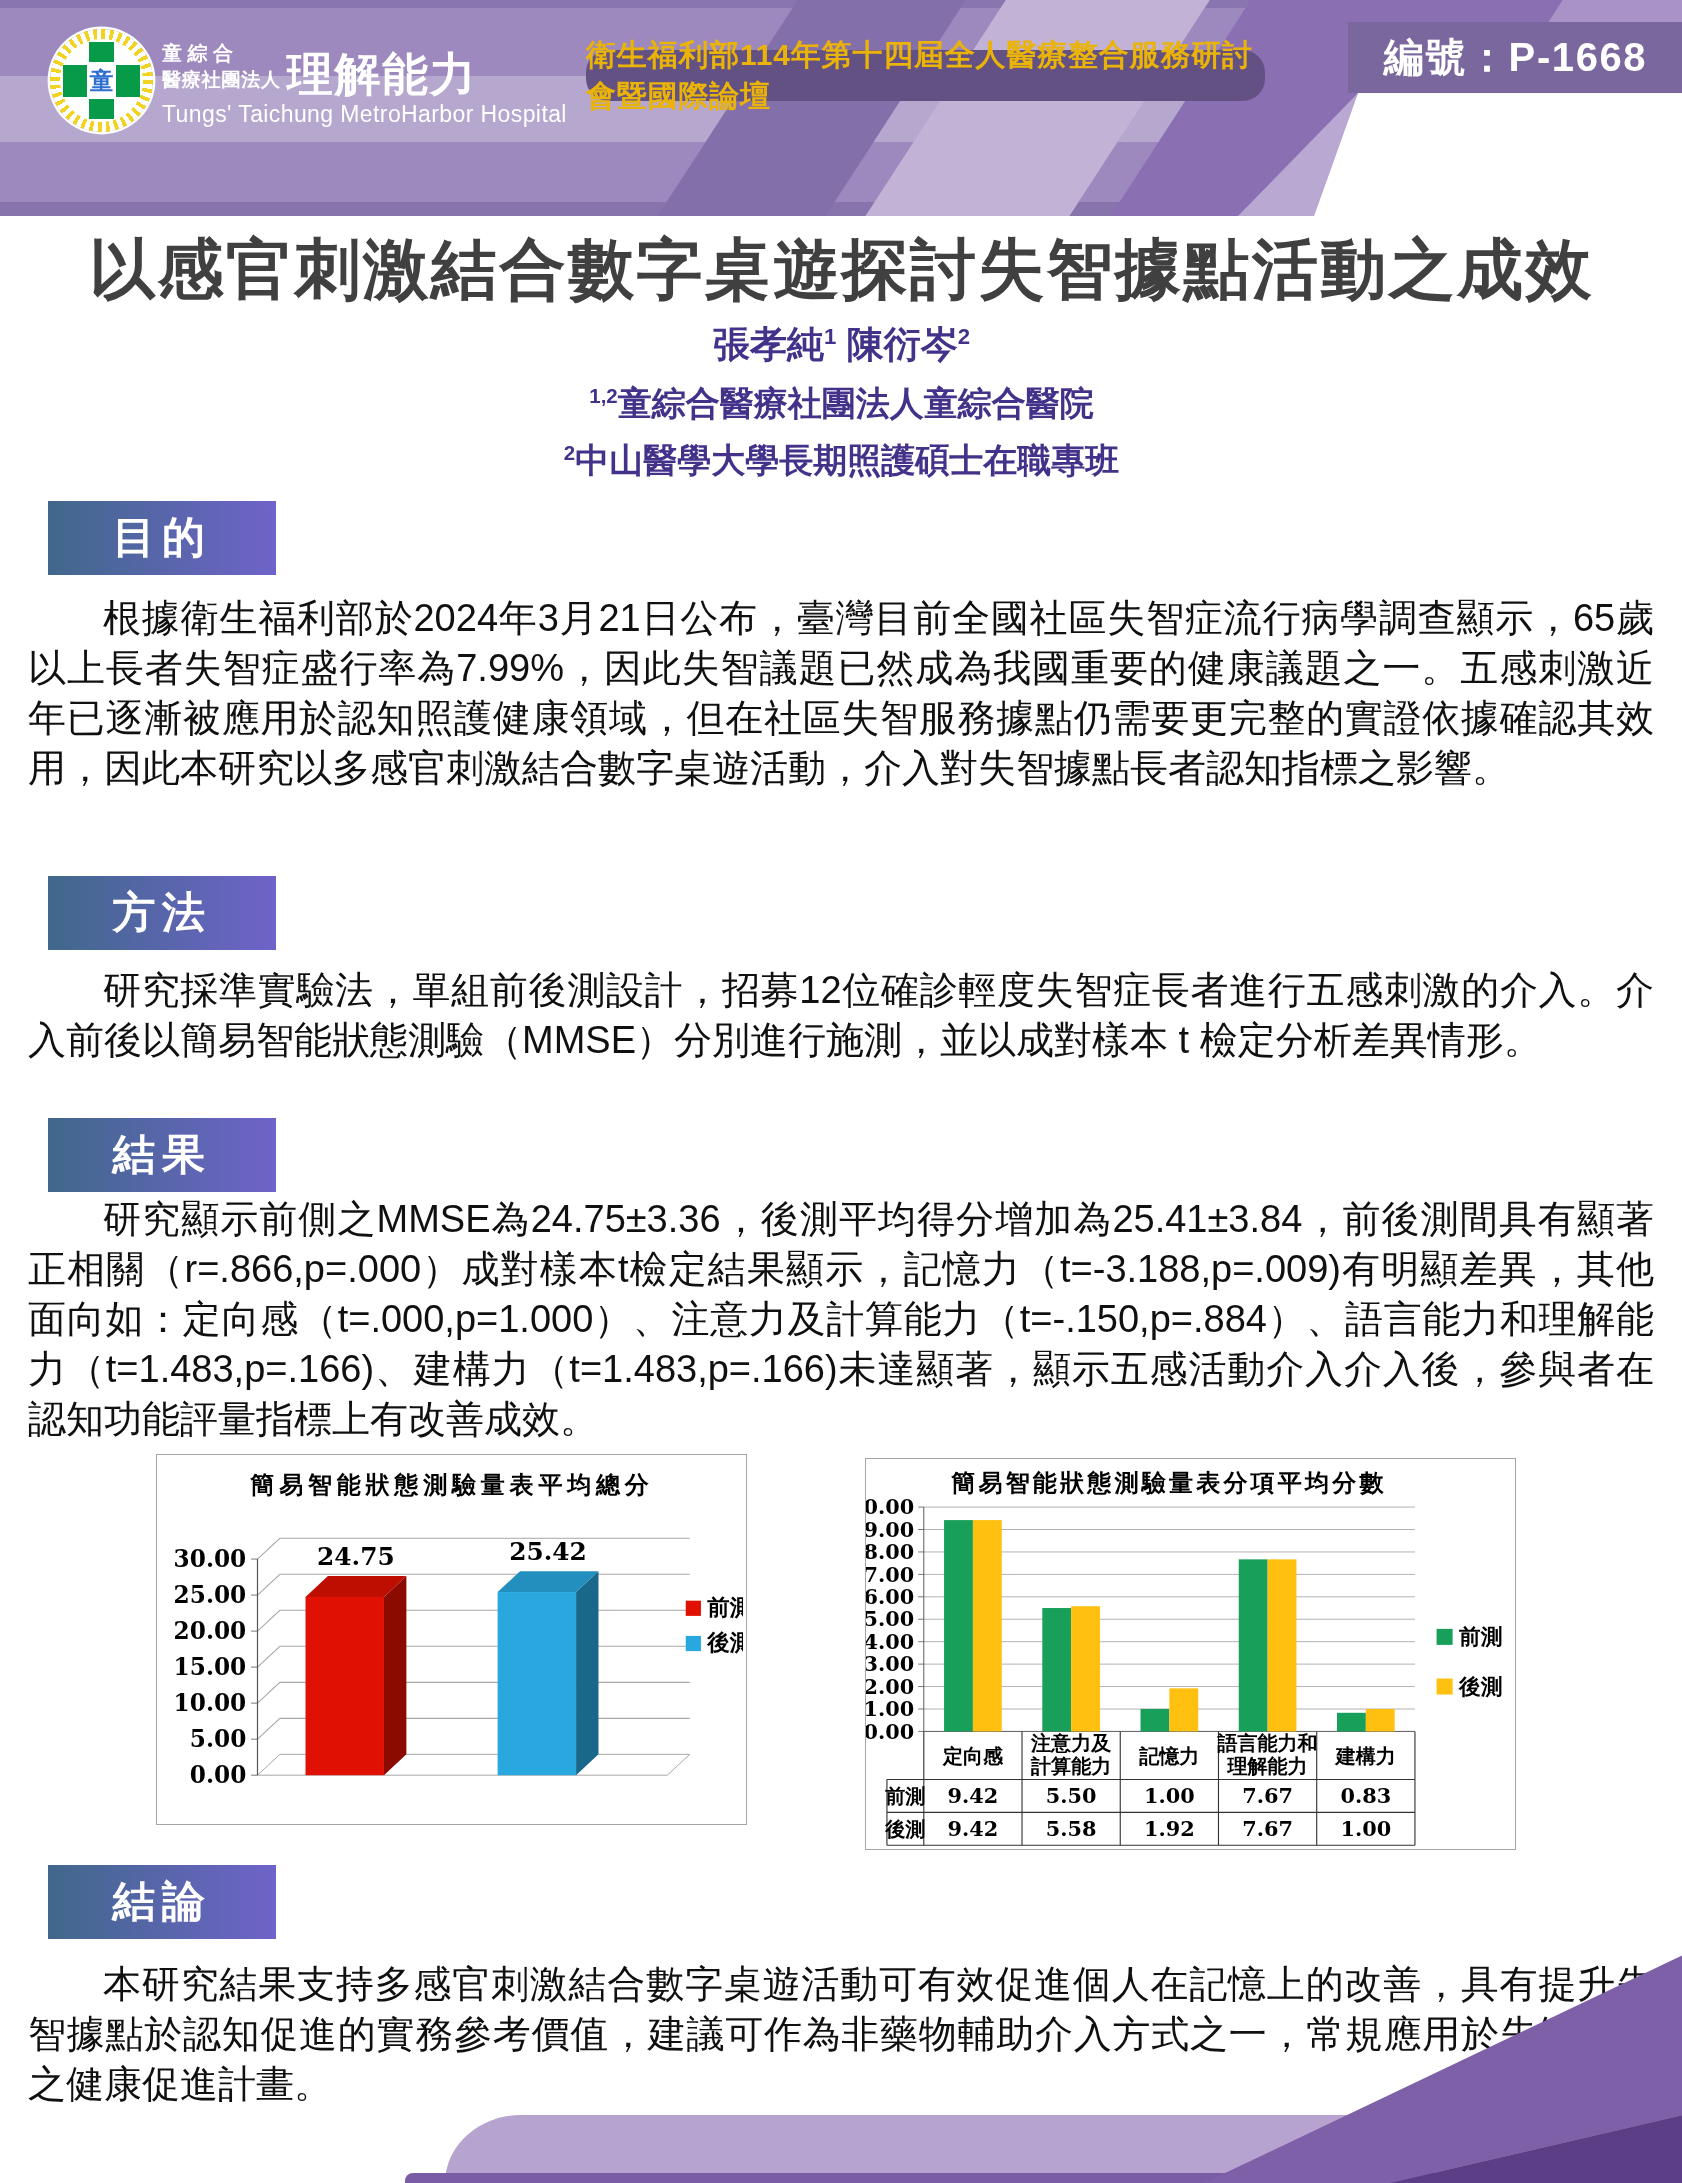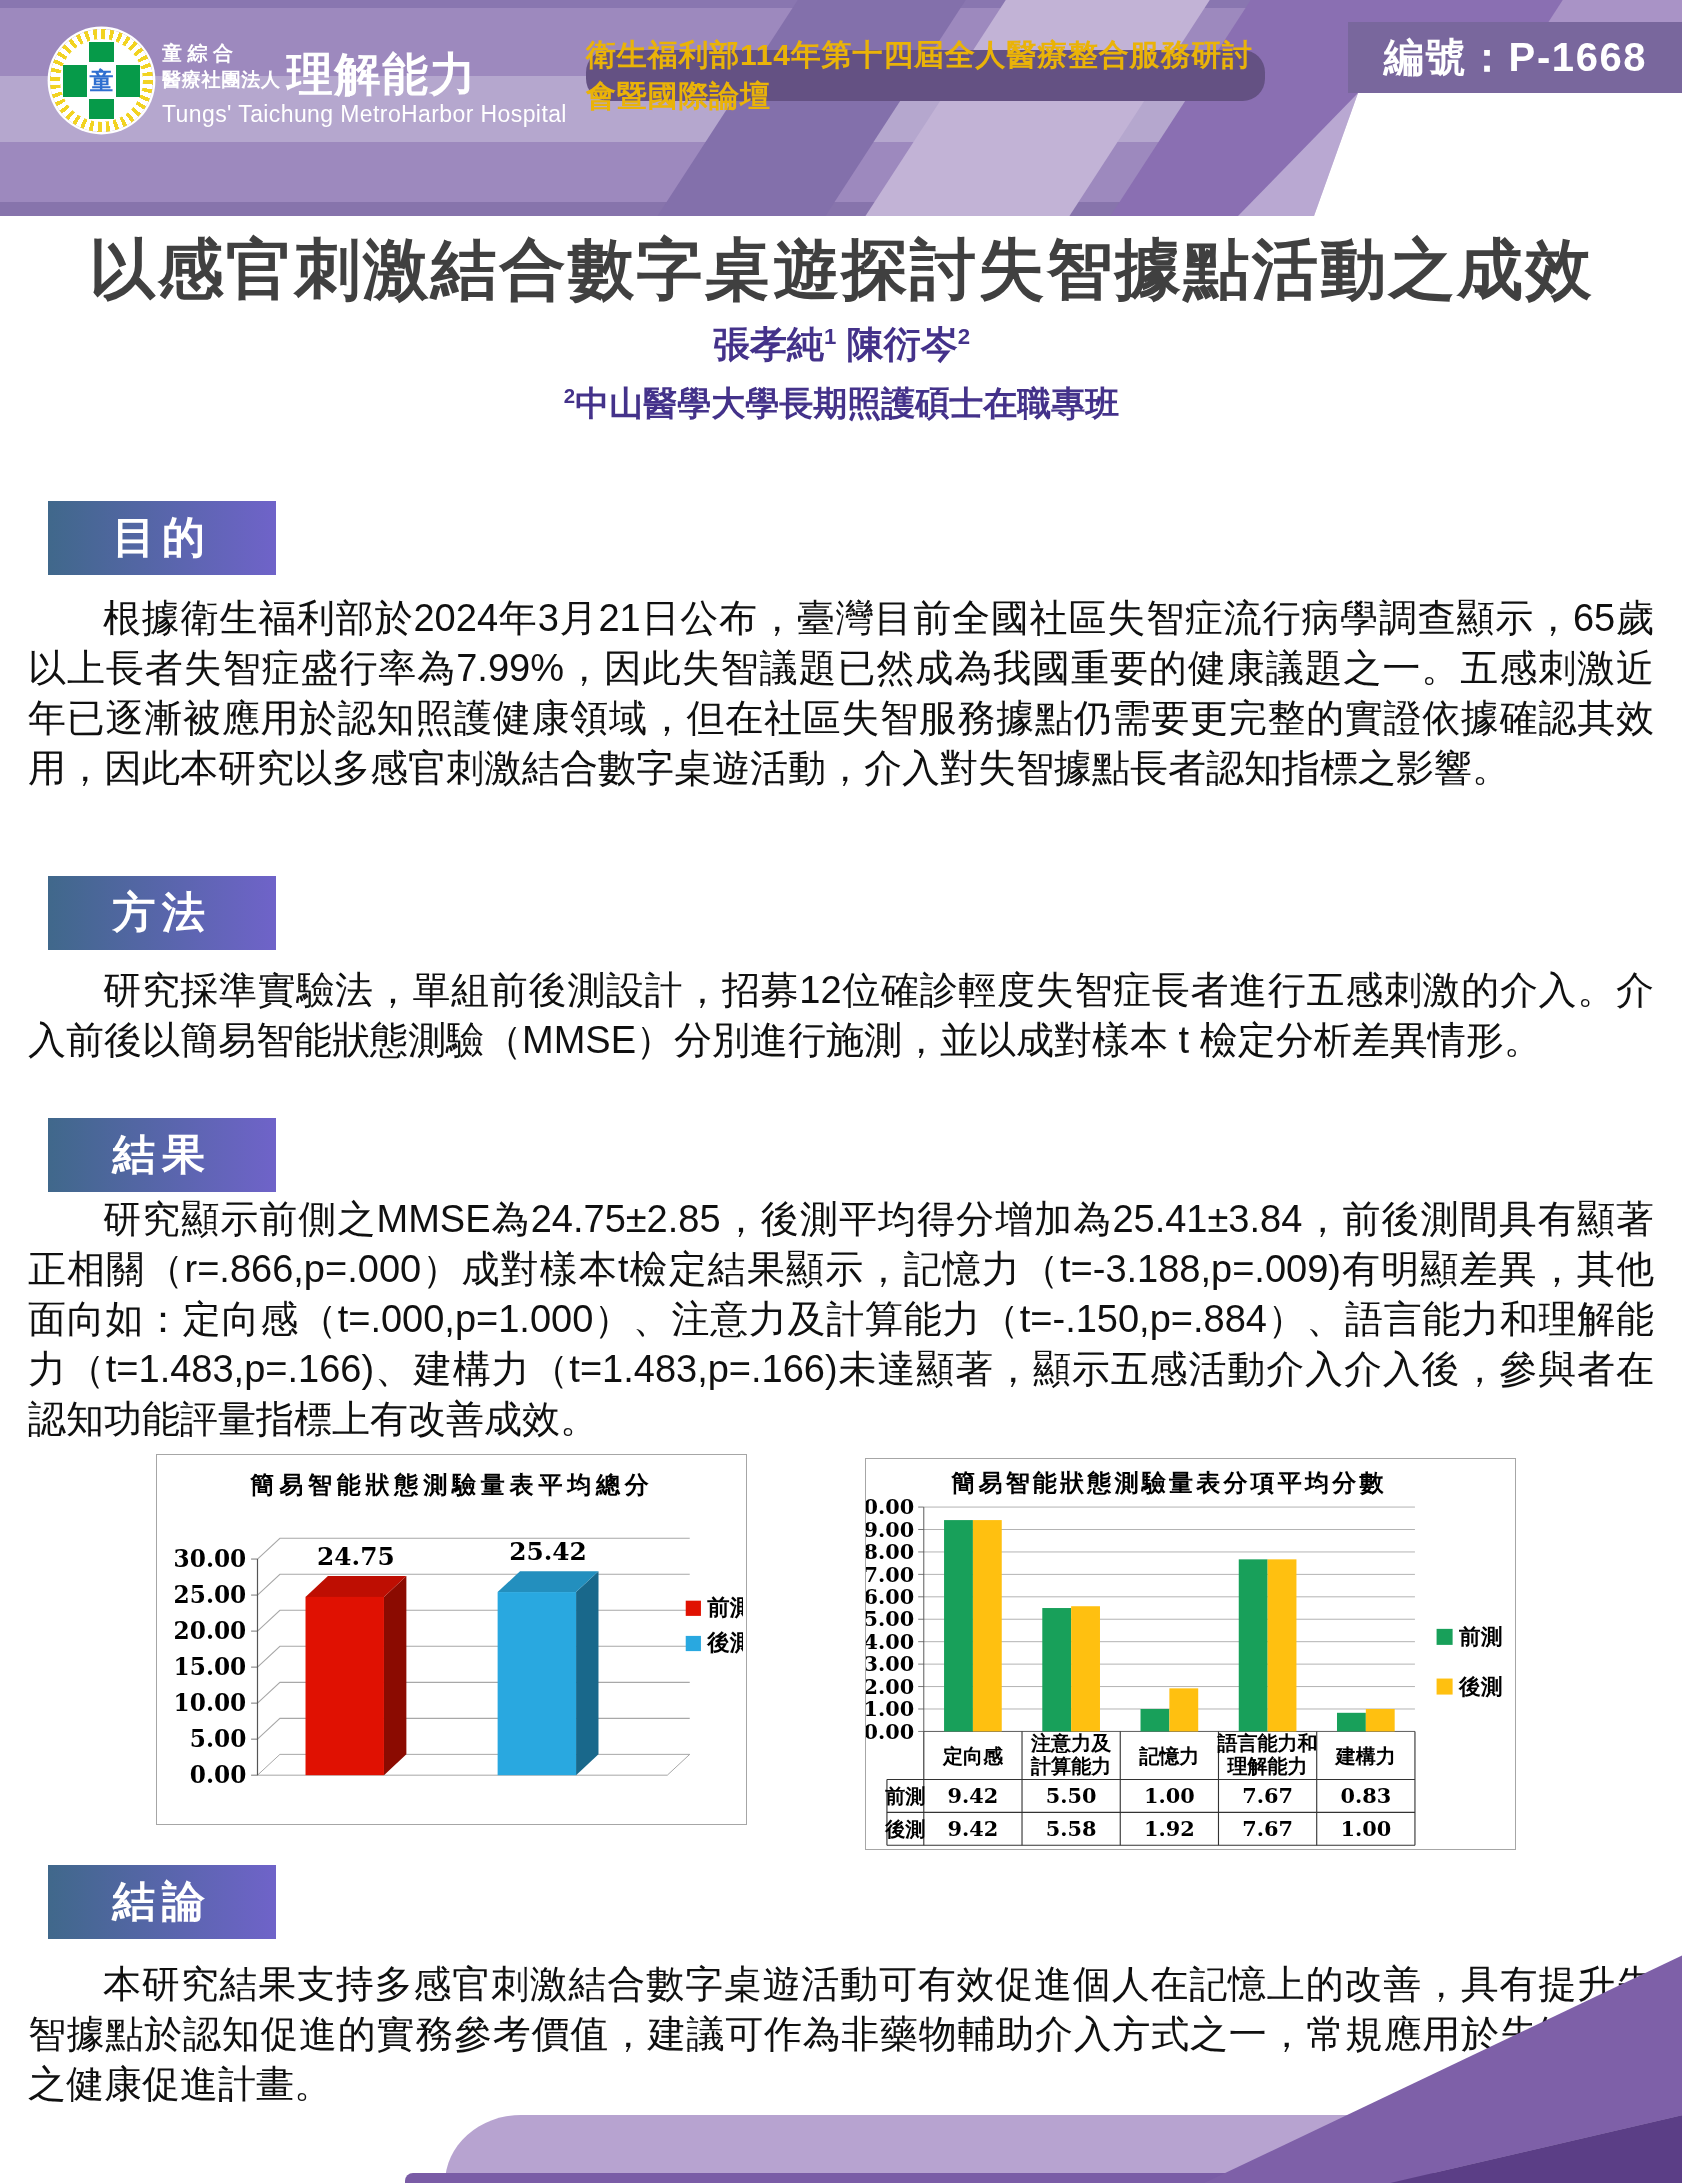--- a/index.html
+++ b/index.html
@@ -112,32 +112,35 @@
   </div>
 
   <div class="titleblock">
     <h1 class="main-title">以感官刺激結合數字桌遊探討失智據點活動之成效</h1>
     <div class="authors">
       <span>張孝純</span><sup>1</sup>
       <span> </span>
       <span>陳衍岑</span><sup>2</sup>
     </div>
     <div class="affil">
+      <sup>1,2</sup><span>童綜合醫療社團法人童綜合醫院</span>
+    </div>
+    <div class="affil">
       <sup>2</sup><span>中山醫學大學長期照護碩士在職專班</span>
     </div>
   </div>
 
   <div class="sec-pill" style="top:501px">目的</div>
   <div class="para" style="top:593px">根據衛生福利部於2024年3月21日公布，臺灣目前全國社區失智症流行病學調查顯示，65歲以上長者失智症盛行率為7.99%，因此失智議題已然成為我國重要的健康議題之一。五感刺激近年已逐漸被應用於認知照護健康領域，但在社區失智服務據點仍需要更完整的實證依據確認其效用，因此本研究以多感官刺激結合數字桌遊活動，介入對失智據點長者認知指標之影響。</div>
 
   <div class="sec-pill" style="top:876px">方法</div>
   <div class="para" style="top:965px">研究採準實驗法，單組前後測設計，招募12位確診輕度失智症長者進行五感刺激的介入。介入前後以簡易智能狀態測驗（MMSE）分別進行施測，並以成對樣本 t 檢定分析差異情形。</div>
 
   <div class="sec-pill" style="top:1118px">結果</div>
-  <div class="para" style="top:1194px">研究顯示前側之MMSE為24.75±2.85，後測平均得分增加為25.41±3.84，前後測間具有顯著正相關（r=.866,p=.000）成對樣本t檢定結果顯示，記憶力（t=-3.188,p=.009)有明顯差異，其他面向如：定向感（t=.000,p=1.000）、注意力及計算能力（t=-.150,p=.884）、語言能力和理解能力（t=1.483,p=.166)、建構力（t=1.483,p=.166)未達顯著，顯示五感活動介入介入後，參與者在認知功能評量指標上有改善成效。</div>
+  <div class="para" style="top:1194px">研究顯示前側之MMSE為24.75±3.36，後測平均得分增加為25.41±3.84，前後測間具有顯著正相關（r=.866,p=.000）成對樣本t檢定結果顯示，記憶力（t=-3.188,p=.009)有明顯差異，其他面向如：定向感（t=.000,p=1.000）、注意力及計算能力（t=-.150,p=.884）、語言能力和理解能力（t=1.483,p=.166)、建構力（t=1.483,p=.166)未達顯著，顯示五感活動介入介入後，參與者在認知功能評量指標上有改善成效。</div>
 
   <div class="chart" id="chart1">
     <svg id="svg1" width="586" height="365" viewBox="0 0 731 456">
         <text x="368" y="48" text-anchor="middle" font-size="30" font-weight="bold" font-family="&quot;DejaVu Serif&quot;,&quot;Liberation Serif&quot;,serif" letter-spacing="6">簡易智能狀態測驗量表平均總分</text>
         <polygon points="125,400 153,374 665,374 637,400" fill="#ffffff" stroke="#909090"></polygon>
         <line x1="117" y1="400" x2="125" y2="400" stroke="#555"></line>
         <text x="111" y="410" text-anchor="end" font-size="29" font-weight="bold" font-family="&quot;DejaVu Serif&quot;,&quot;Liberation Serif&quot;,serif">0.00</text>
         <polyline points="125,355 153,329 665,329" fill="none" stroke="#a8a8a8" stroke-width="1.4"></polyline>
         <line x1="117" y1="355" x2="125" y2="355" stroke="#555"></line>
         <text x="111" y="365" text-anchor="end" font-size="29" font-weight="bold" font-family="&quot;DejaVu Serif&quot;,&quot;Liberation Serif&quot;,serif">5.00</text>

